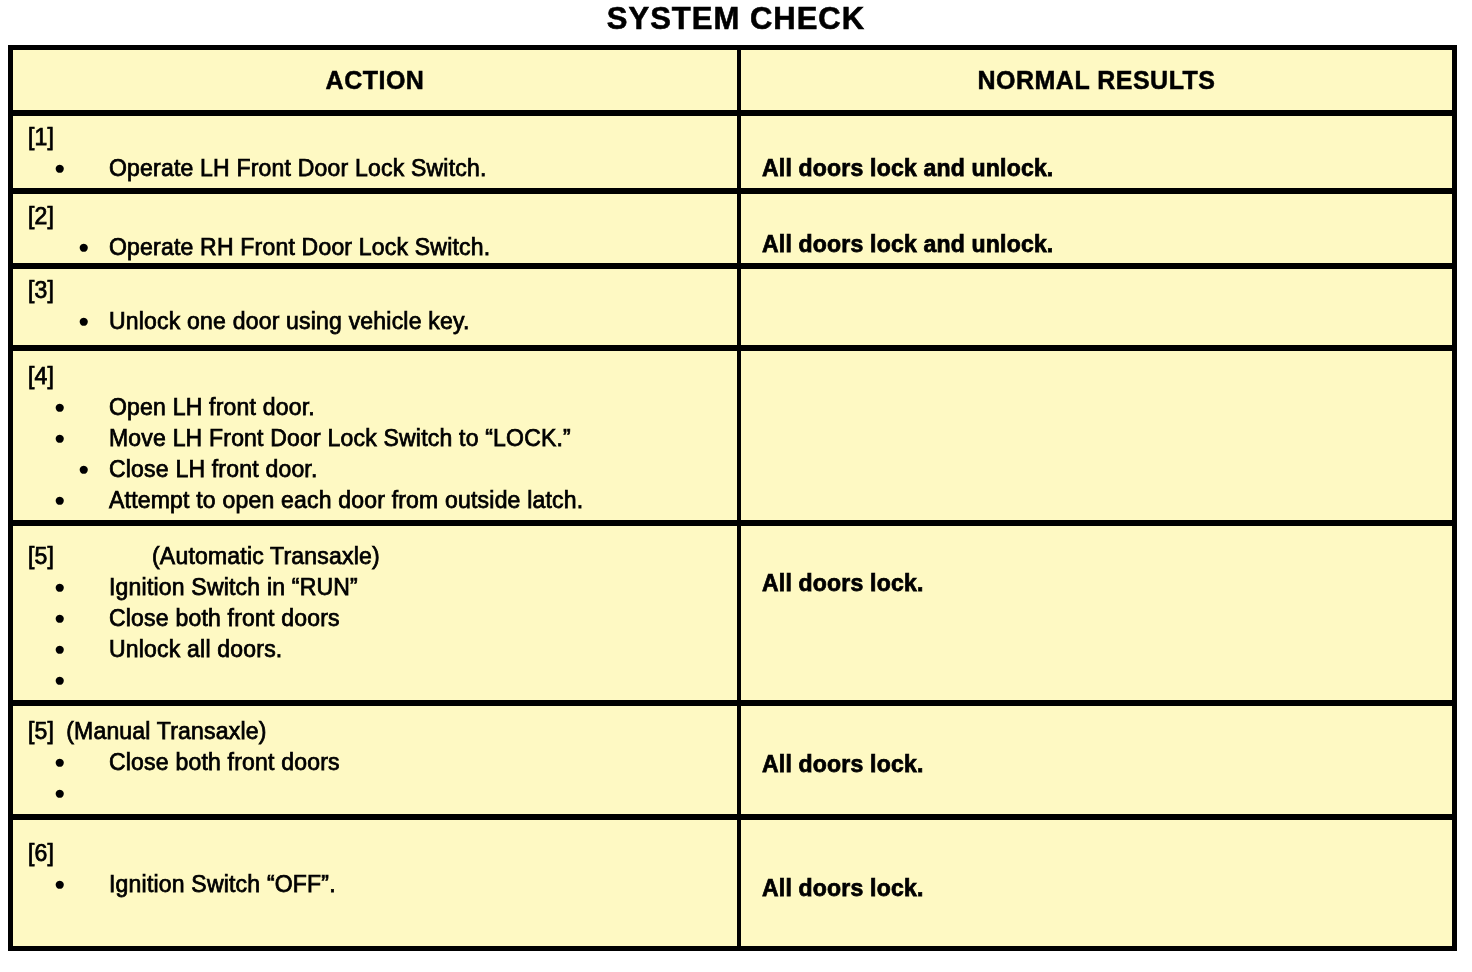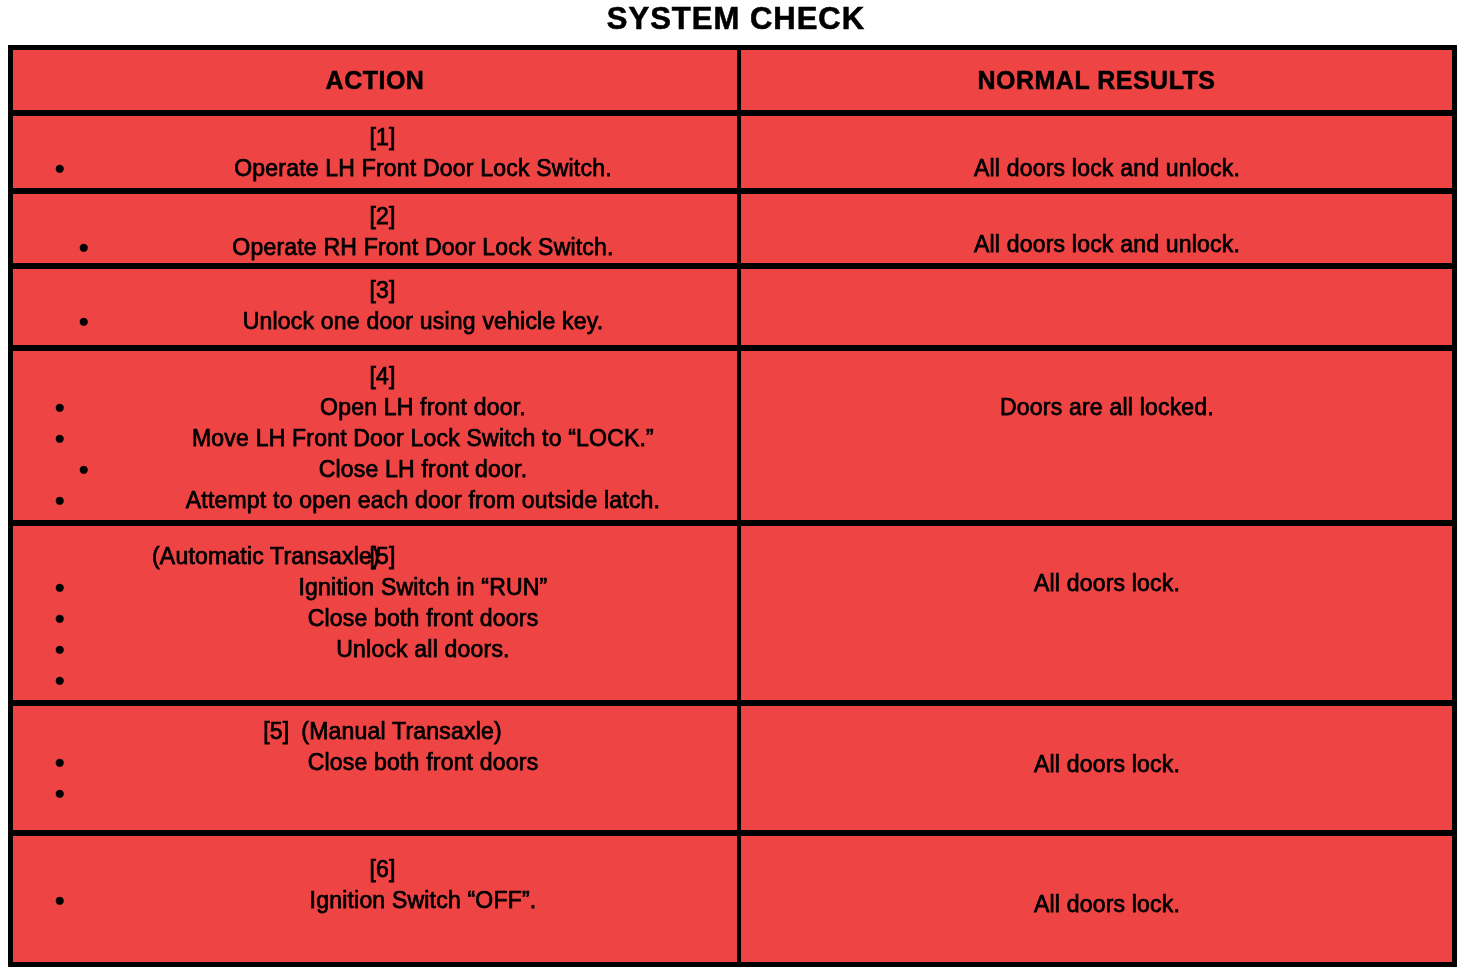--- a/index.html
+++ b/index.html
@@ -16,38 +16,38 @@
     position:absolute;top:1px;left:0;width:100%;
     text-align:center;
     font-size:31px;font-weight:bold;letter-spacing:1px;
     -webkit-text-stroke:0.6px #000;
   }
   .sys-table{
     position:absolute;left:8px;top:45px;
     width:1449px;
     box-sizing:border-box;
     border:5px solid #000;
-    background:#ef4444;
-    text-align:center;
+    background:#fef9c3;
   }
   .trow{
     display:flex;
     box-sizing:border-box;
     border-bottom:6px solid #000;
   }
   .trow:last-child{border-bottom:none;}
   .cell{box-sizing:border-box;}
   .action-cell{
     width:728px;
     border-right:4px solid #000;
     padding-left:15px;
   }
   .result-cell{
     flex:1;
     padding-left:21px;
+    font-weight:bold;
   }
   .header-row{height:66px;}
   .header-cell{
     display:flex;align-items:center;justify-content:center;
     padding-left:0;
     font-size:25px;font-weight:bold;letter-spacing:0.5px;
     -webkit-text-stroke:0.5px #000;
   }
   .body-copy, .ref-line, .step-text, .result-text, .ref, .ref-suffix{
     font-size:23px;line-height:31px;letter-spacing:0.2px;
@@ -59,21 +59,21 @@
   .step{position:relative;padding-left:81px;}
   .bullet{
     position:absolute;top:-1px;
     font-size:19px;line-height:31px;
     -webkit-text-stroke:0;
   }
   .step.i0 .bullet{left:26px;}
   .step.i1 .bullet{left:50px;}
   
   .r1{height:78px;}  .r2{height:75px;}  .r3{height:82px;}
-  .r4{height:175px;} .r5{height:180px;} .r6{height:130px;} .r7{height:126px;}
+  .r4{height:175px;} .r5{height:180px;} .r6{height:114px;} .r7{height:126px;}
   
   .r1 .action-cell{padding-top:6px;}  .r1 .result-cell{padding-top:37px;}
   .r2 .action-cell{padding-top:7px;}  .r2 .result-cell{padding-top:35px;}
   .r3 .action-cell{padding-top:6px;}  .r3 .result-cell{padding-top:44px;}
   .r4 .action-cell{padding-top:10px;} .r4 .result-cell{padding-top:41px;}
   .r5 .action-cell{padding-top:15px;} .r5 .result-cell{padding-top:42px;}
   .r6 .action-cell{padding-top:10px;} .r6 .result-cell{padding-top:43px;}
   .r7 .action-cell{padding-top:18px;} .r7 .result-cell{padding-top:53px;}
 </style>
 </head>
@@ -118,23 +118,20 @@
     </div>
 
     <div class="trow r4">
       <div class="cell action-cell">
         <div class="ref-line"><span class="ref">[4]</span></div>
         <div class="step i0"><span class="bullet">●</span><span class="step-text">Open LH front door.</span></div>
         <div class="step i0"><span class="bullet">●</span><span class="step-text">Move LH Front Door Lock Switch to “LOCK.”</span></div>
         <div class="step i1"><span class="bullet">●</span><span class="step-text">Close LH front door.</span></div>
         <div class="step i0"><span class="bullet">●</span><span class="step-text">Attempt to open each door from outside latch.</span></div>
       </div>
-      <div class="cell result-cell">
-        <div class="result-text">Doors are all locked.</div>
-      </div>
     </div>
 
     <div class="trow r5">
       <div class="cell action-cell">
         <div class="ref-line"><span class="ref">[5]</span><span class="ref-suffix tab">(Automatic Transaxle)</span></div>
         <div class="step i0"><span class="bullet">●</span><span class="step-text">Ignition Switch in “RUN”</span></div>
         <div class="step i0"><span class="bullet">●</span><span class="step-text">Close both front doors</span></div>
         <div class="step i0"><span class="bullet">●</span><span class="step-text">Unlock all doors.</span></div>
         <div class="step i0"><span class="bullet">●</span></div>
       </div>

